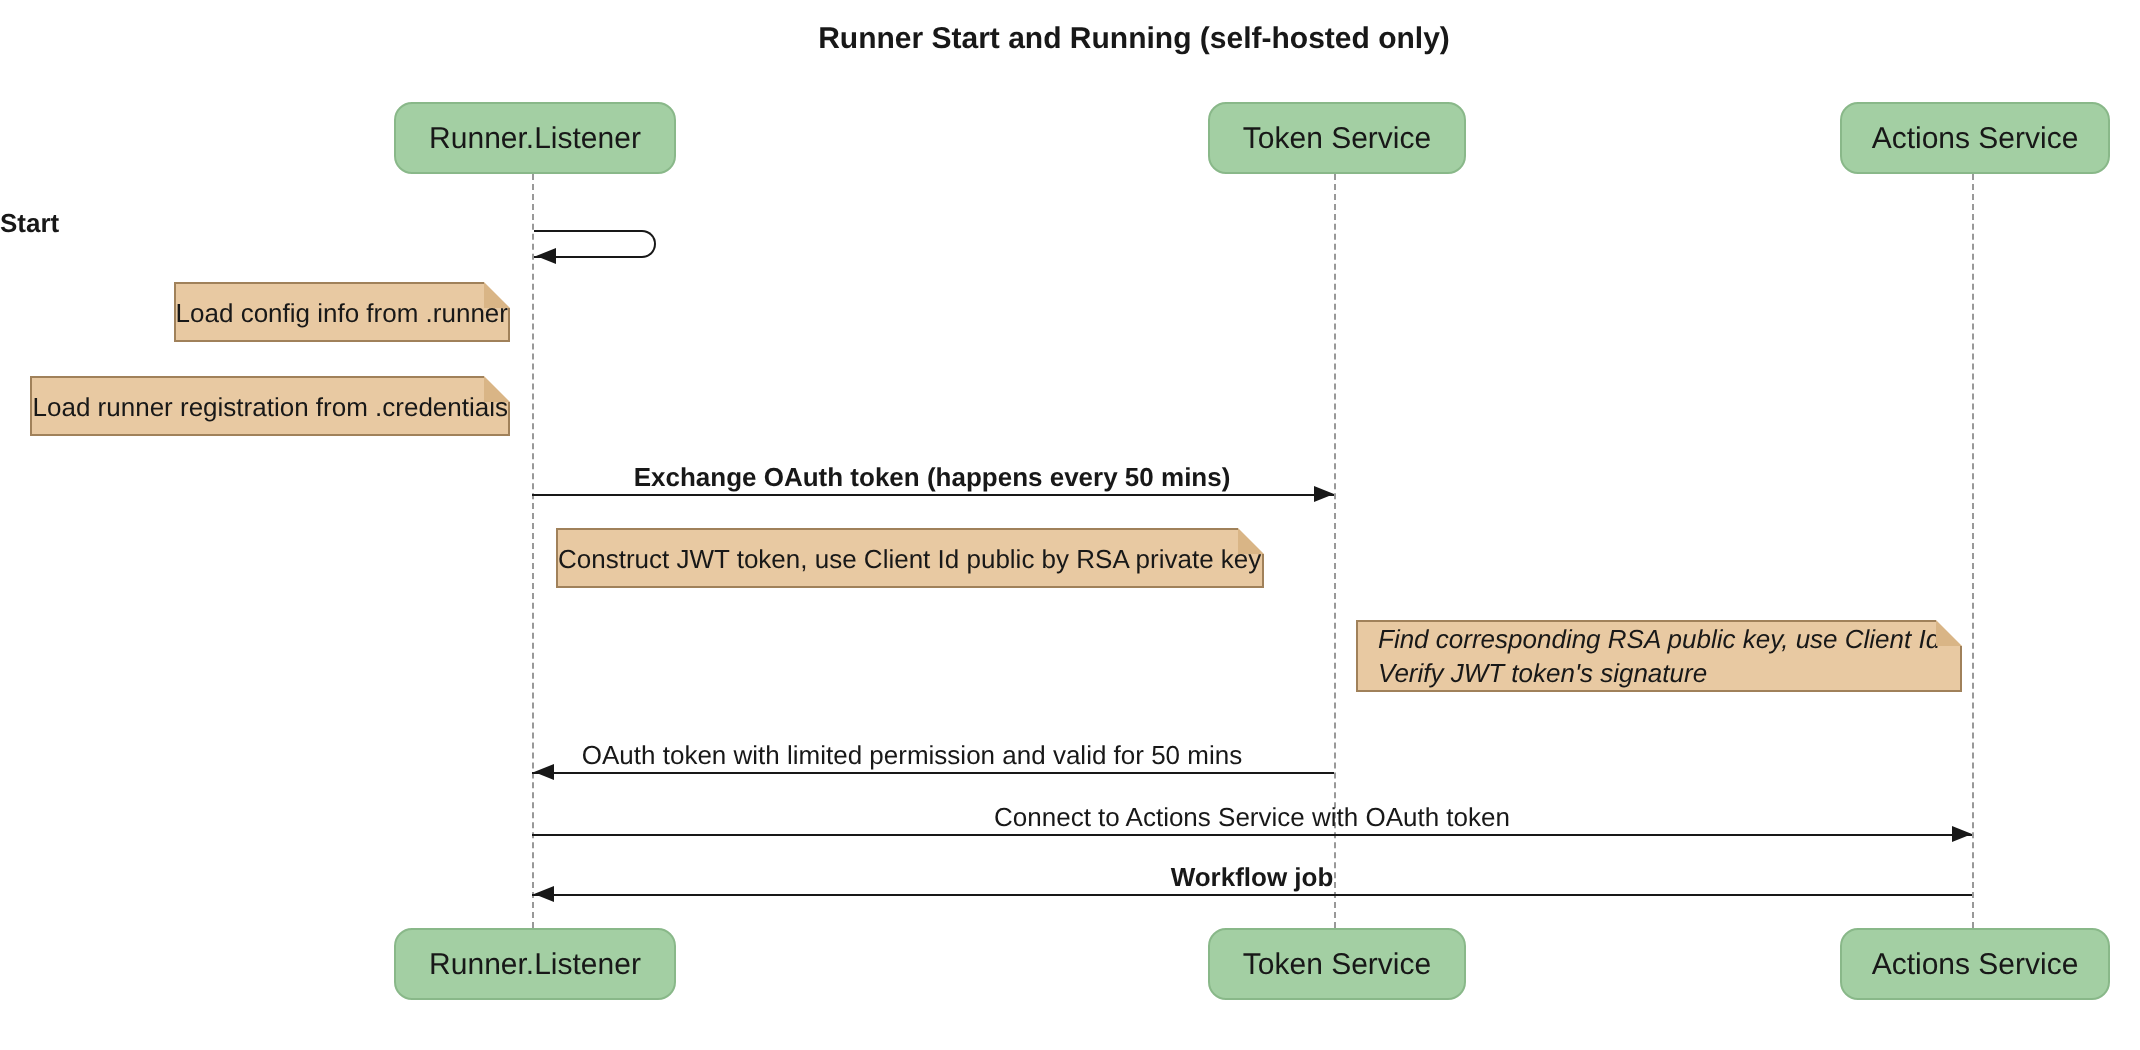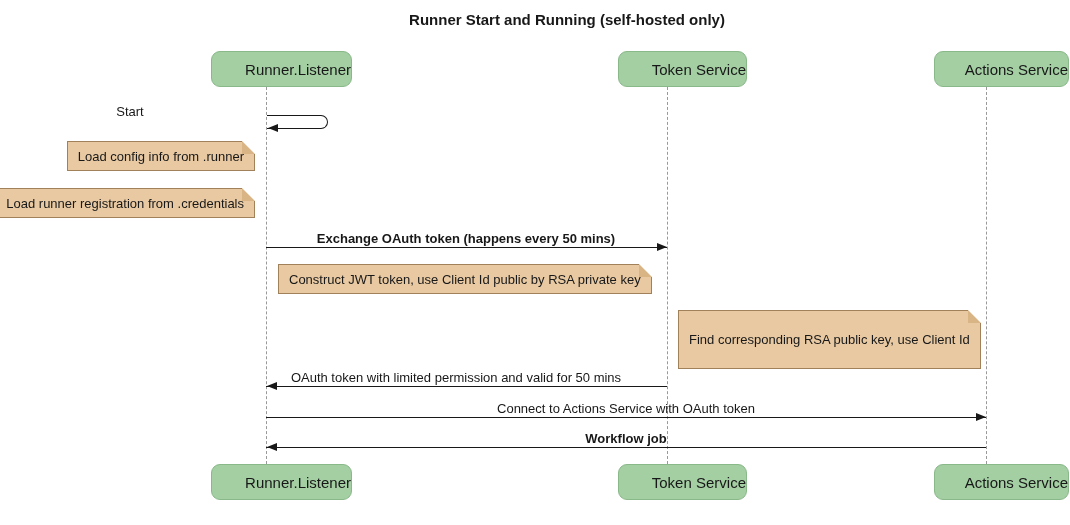--- a/index.html
+++ b/index.html
@@ -14,32 +14,31 @@
   }
   .lifeline{
     position:absolute;top:87px;height:377px;width:0;
     border-left:1px dashed var(--lifeline,#999999);
   }
   .participant{
     position:absolute;height:34px;
     background:var(--participant-fill,#a3cfa3);
     border:1px solid var(--participant-border,#89b889);
     border-radius:9px;
-    display:flex;align-items:center;justify-content:flex-end;
+    display:flex;align-items:center;justify-content:center;
     font-size:15px;
-    margin-left:14px;
   }
   .note{
     position:absolute;height:28px;
     background:var(--note-fill,#e8c9a2);
     border:1px solid var(--note-border,#a0815a);
     display:flex;align-items:center;
-    padding:0 10px;font-size:13px;white-space:nowrap;
+    padding:0 0;font-size:13px;white-space:nowrap;
   }
-  .note.two-line{height:auto;padding:20px 10px;display:block;line-height:17px;}
+  .note.two-line{height:auto;padding:0 10px;display:block;line-height:17px;font-style:italic;}
   .note::before{
     content:"";position:absolute;top:-1px;right:-1px;width:0;height:0;
     border-style:solid;border-width:0 13px 13px 0;
     border-color:#ffffff #ffffff var(--note-fold,#d9b586) var(--note-fold,#d9b586);
   }
   .msg-line{
     position:absolute;height:0;border-top:1px solid var(--arrow,#181818);
   }
   .msg-label{
     position:absolute;font-size:13px;white-space:nowrap;
@@ -47,22 +46,22 @@
   }
   .ah{position:absolute;width:0;height:0;}
   .ah-right{border-left:10px solid var(--arrow,#181818);border-top:4px solid transparent;border-bottom:4px solid transparent;}
   .ah-left{border-right:10px solid var(--arrow,#181818);border-top:4px solid transparent;border-bottom:4px solid transparent;}
   .self-loop{
     position:absolute;left:267px;top:115px;width:60px;height:12px;
     border:1px solid var(--arrow,#181818);border-left:none;
     border-radius:0 10px 10px 0;
   }
   .start-label{
-    position:absolute;left:0;top:104px;width:260px;text-align:center;
-    font-size:13px;white-space:nowrap;
+    position:absolute;left:0;top:104px;width:260px;text-align:left;
+    font-size:13px;white-space:nowrap;font-weight:bold;
   }
 </style>
 </head>
 <body>
 
 <div>
 
   <div class="title">Runner Start and Running (self-hosted only)</div>
 
   <div class="lifeline" style="left:266px;"></div>
@@ -103,20 +102,21 @@
   <div class="msg-label" style="left:466px;top:231px;font-weight:bold;">Exchange OAuth token (happens every 50 mins)</div>
   <div class="msg-line" style="left:266px;top:247px;width:401px;"></div>
   <div class="ah ah-right" style="left:657px;top:243px;"></div>
 
   <div class="note" style="left:278px;top:264px;">
     <span>Construct JWT token, use Client Id public by RSA private key</span>
   </div>
 
   <div class="note two-line" style="left:678px;top:310px;">
     <div>Find corresponding RSA public key, use Client Id</div>
+    <div>Verify JWT token's signature</div>
   </div>
 
   <div class="msg-label" style="left:456px;top:370px;">OAuth token with limited permission and valid for 50 mins</div>
   <div class="msg-line" style="left:266px;top:386px;width:401px;"></div>
   <div class="ah ah-left" style="left:267px;top:382px;"></div>
 
   <div class="msg-label" style="left:626px;top:401px;">Connect to Actions Service with OAuth token</div>
   <div class="msg-line" style="left:266px;top:417px;width:720px;"></div>
   <div class="ah ah-right" style="left:976px;top:413px;"></div>
 

